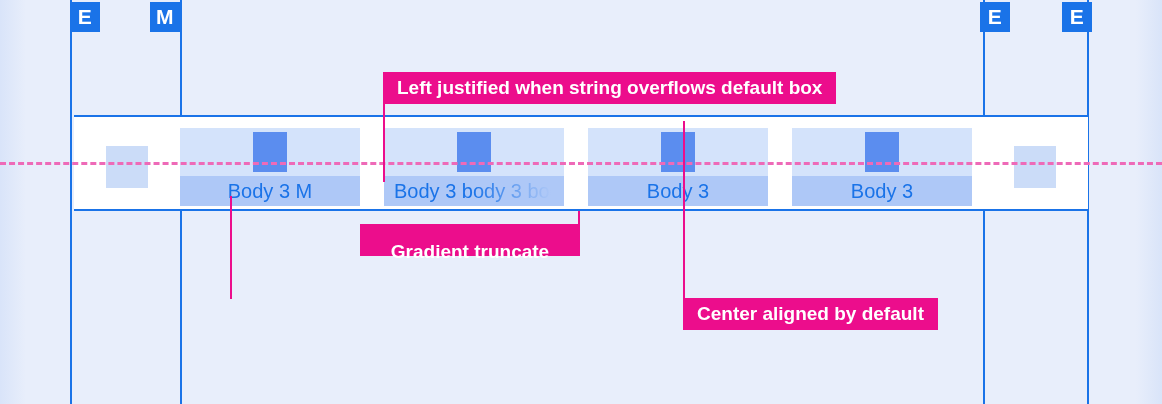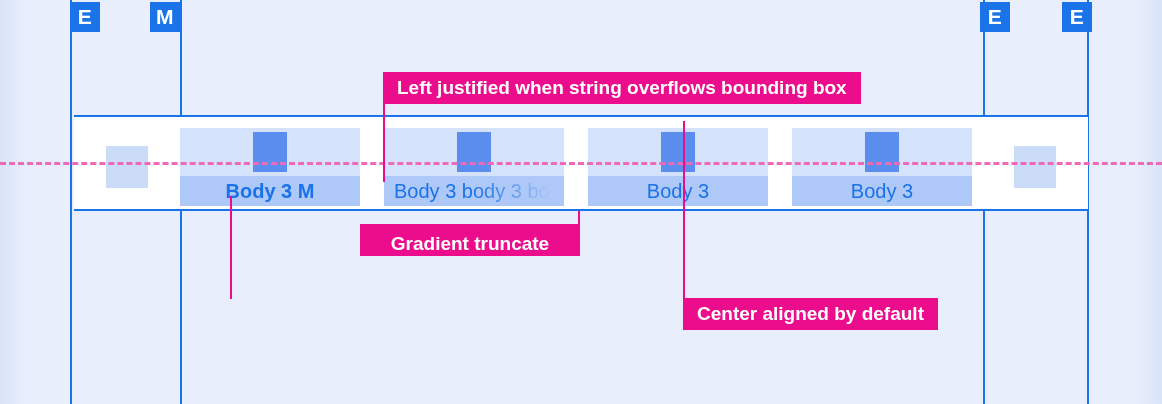--- a/index.html
+++ b/index.html
@@ -113,21 +113,21 @@
   }
   .tab.center .labeltext {
     left: 0;
     width: 100%;
     text-align: center;
   }
   .tab.left .labeltext {
     left: 10px;
     text-align: left;
   }
-  .tab.active .labeltext { font-weight: bold; }
+  .tab.active .labeltext { font-weight: normal; }
 
   
   .fademask {
     position: absolute;
     right: 0; top: 48px;
     width: 92px;
     height: 30px;
     background: linear-gradient(to right, rgba(174,200,247,0) 0%, rgba(174,200,247,1) 86%);
     pointer-events: none;
   }
@@ -214,23 +214,23 @@
       <div class="labelband">
         <div class="labeltext">Body 3</div>
       </div>
     </div>
 
   </div>
 
   <div id="baseline"></div>
 
   <div class="leader" style="left:383px; top:104px; height:78px"></div>
-  <div class="callout" style="left:383px; top:72px">Left justified when string overflows bounding box</div>
+  <div class="callout" style="left:383px; top:72px">Left justified when string overflows default box</div>
 
   <div class="leader" style="left:578px; top:211px; height:28px"></div>
-  <div class="callout" style="left:360px; top:224px; width:220px; text-align:center; padding:4px">Gradient truncate</div>
+  <div class="callout" style="left:360px; top:224px; width:220px; text-align:center; padding:12px">Gradient truncate</div>
 
   <div class="leader" style="left:230px; top:196px; height:103px"></div>
 
   <div class="leader" style="left:683px; top:121px; height:178px"></div>
   <div class="callout" style="left:683px; top:298px">Center aligned by default</div>
 
 </div>
 
 </body></html>

